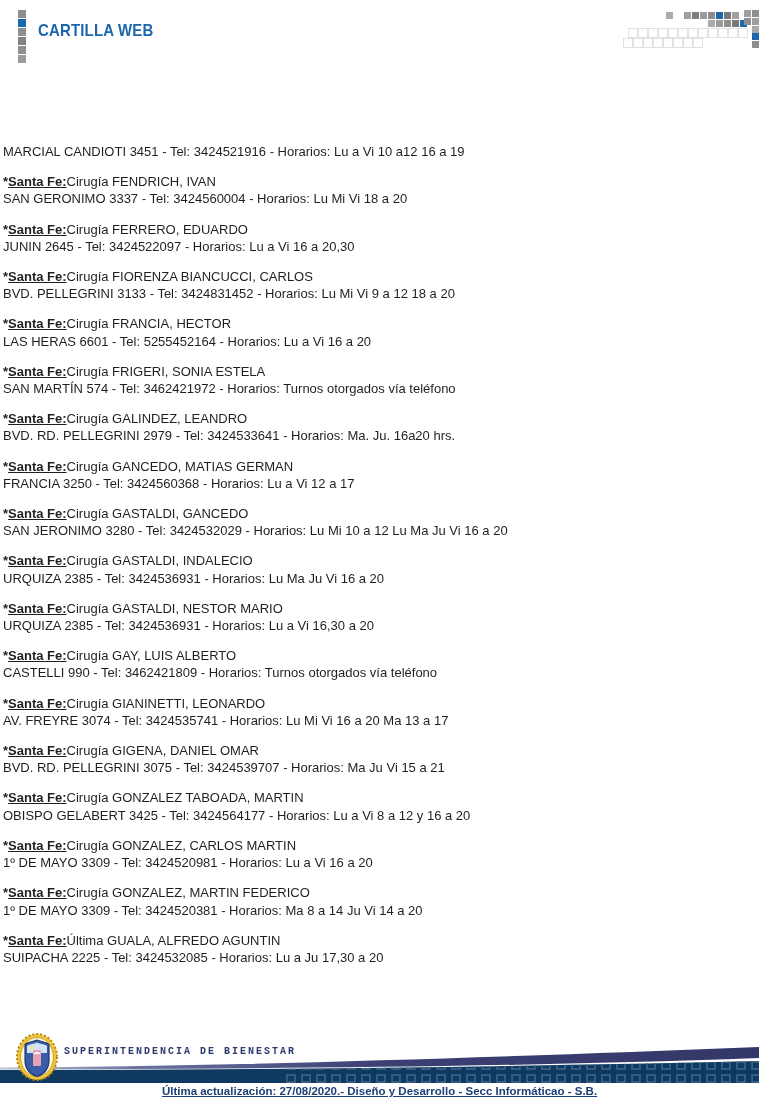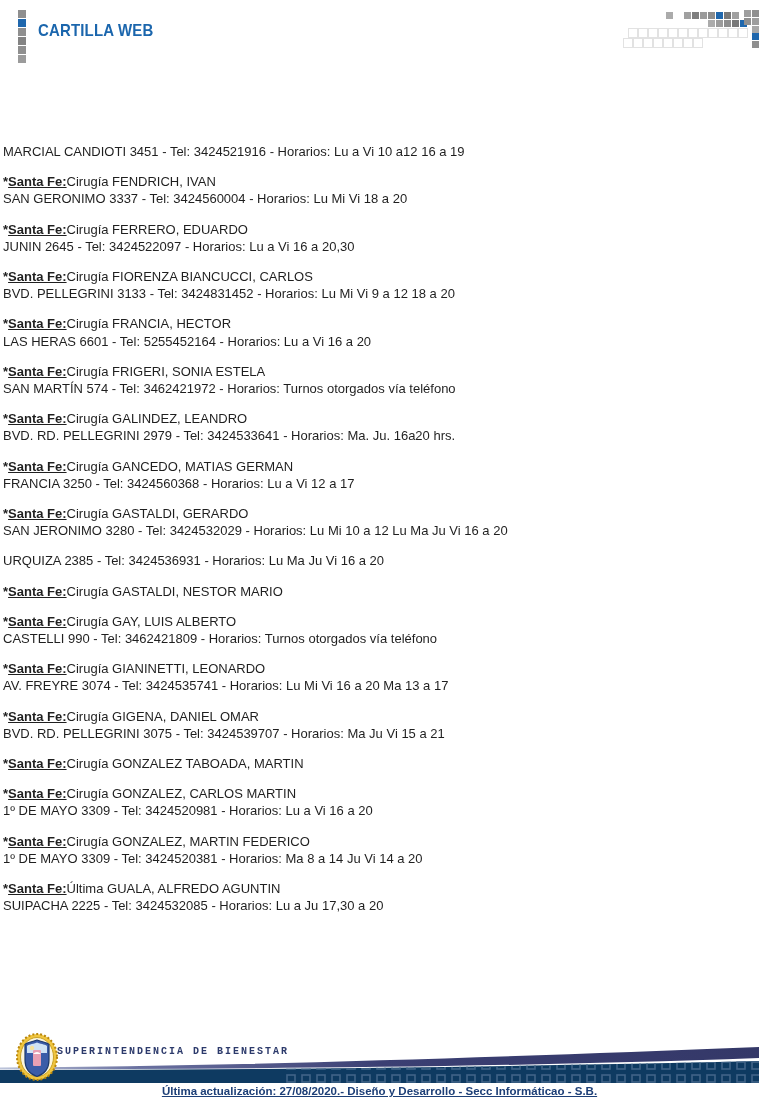--- a/index.html
+++ b/index.html
@@ -19,21 +19,21 @@
   .main{position:absolute;left:3px;top:143px;right:8px;font-size:13px;line-height:17.2px;}
   .cont-line{margin:0 0 13px 0;}
   .entry{margin:0 0 13px 0;}
   .entry .hdr{white-space:nowrap;}
   .entry .star{font-weight:bold;}
   .entry .region{font-weight:bold;text-decoration:underline;}
   .entry .title{}
   .entry .details{white-space:nowrap;}
 
   
-  .footer-org{position:absolute;left:57px;top:1046px;font-family:"Liberation Mono","DejaVu Sans Mono",monospace;
+  .footer-org{position:absolute;left:64px;top:1046px;font-family:"Liberation Mono","DejaVu Sans Mono",monospace;
               font-size:10px;font-weight:bold;letter-spacing:2px;color:#2c3a6b;white-space:nowrap;}
   .footer-swoosh{position:absolute;left:0;top:1047px;width:759px;height:36px;display:block;}
   .footer-logo{position:absolute;left:16px;top:1033px;z-index:3;}
   .update-line{position:absolute;left:0;top:1085px;width:759px;text-align:center;
                font-size:11.5px;font-weight:bold;color:#1d3f77;text-decoration:underline;}
 </style>
 </head>
 <body>
 
 <div class="page">
@@ -130,49 +130,52 @@
       <div class="hdr"><span class="star">*</span><span class="region">Santa Fe:</span><span class="title">Cirugía GALINDEZ, LEANDRO</span></div>
       <div class="details">BVD. RD. PELLEGRINI 2979 - Tel: 3424533641 - Horarios: Ma. Ju. 16a20 hrs.</div>
     </div>
 
     <div class="entry">
       <div class="hdr"><span class="star">*</span><span class="region">Santa Fe:</span><span class="title">Cirugía GANCEDO, MATIAS GERMAN</span></div>
       <div class="details">FRANCIA 3250 - Tel: 3424560368 - Horarios: Lu a Vi 12 a 17</div>
     </div>
 
     <div class="entry">
-      <div class="hdr"><span class="star">*</span><span class="region">Santa Fe:</span><span class="title">Cirugía GASTALDI, GERARDO</span></div>
+      <div class="hdr"><span class="star">*</span><span class="region">Santa Fe:</span><span class="title">Cirugía GASTALDI, GANCEDO</span></div>
       <div class="details">SAN JERONIMO 3280 - Tel: 3424532029 - Horarios: Lu Mi 10 a 12 Lu Ma Ju Vi 16 a 20</div>
     </div>
 
     <div class="entry">
+      <div class="hdr"><span class="star">*</span><span class="region">Santa Fe:</span><span class="title">Cirugía GASTALDI, INDALECIO</span></div>
       <div class="details">URQUIZA 2385 - Tel: 3424536931 - Horarios: Lu Ma Ju Vi 16 a 20</div>
     </div>
 
     <div class="entry">
       <div class="hdr"><span class="star">*</span><span class="region">Santa Fe:</span><span class="title">Cirugía GASTALDI, NESTOR MARIO</span></div>
+      <div class="details">URQUIZA 2385 - Tel: 3424536931 - Horarios: Lu a Vi 16,30 a 20</div>
     </div>
 
     <div class="entry">
       <div class="hdr"><span class="star">*</span><span class="region">Santa Fe:</span><span class="title">Cirugía GAY, LUIS ALBERTO</span></div>
       <div class="details">CASTELLI 990 - Tel: 3462421809 - Horarios: Turnos otorgados vía teléfono</div>
     </div>
 
     <div class="entry">
       <div class="hdr"><span class="star">*</span><span class="region">Santa Fe:</span><span class="title">Cirugía GIANINETTI, LEONARDO</span></div>
       <div class="details">AV. FREYRE 3074 - Tel: 3424535741 - Horarios: Lu Mi Vi 16 a 20 Ma 13 a 17</div>
     </div>
 
     <div class="entry">
       <div class="hdr"><span class="star">*</span><span class="region">Santa Fe:</span><span class="title">Cirugía GIGENA, DANIEL OMAR</span></div>
       <div class="details">BVD. RD. PELLEGRINI 3075 - Tel: 3424539707 - Horarios: Ma Ju Vi 15 a 21</div>
     </div>
 
     <div class="entry">
       <div class="hdr"><span class="star">*</span><span class="region">Santa Fe:</span><span class="title">Cirugía GONZALEZ TABOADA, MARTIN</span></div>
+      <div class="details">OBISPO GELABERT 3425 - Tel: 3424564177 - Horarios: Lu a Vi 8 a 12 y 16 a 20</div>
     </div>
 
     <div class="entry">
       <div class="hdr"><span class="star">*</span><span class="region">Santa Fe:</span><span class="title">Cirugía GONZALEZ, CARLOS MARTIN</span></div>
       <div class="details">1º DE MAYO 3309 - Tel: 3424520981 - Horarios: Lu a Vi 16 a 20</div>
     </div>
 
     <div class="entry">
       <div class="hdr"><span class="star">*</span><span class="region">Santa Fe:</span><span class="title">Cirugía GONZALEZ, MARTIN FEDERICO</span></div>
       <div class="details">1º DE MAYO 3309 - Tel: 3424520381 - Horarios: Ma 8 a 14 Ju Vi 14 a 20</div>

